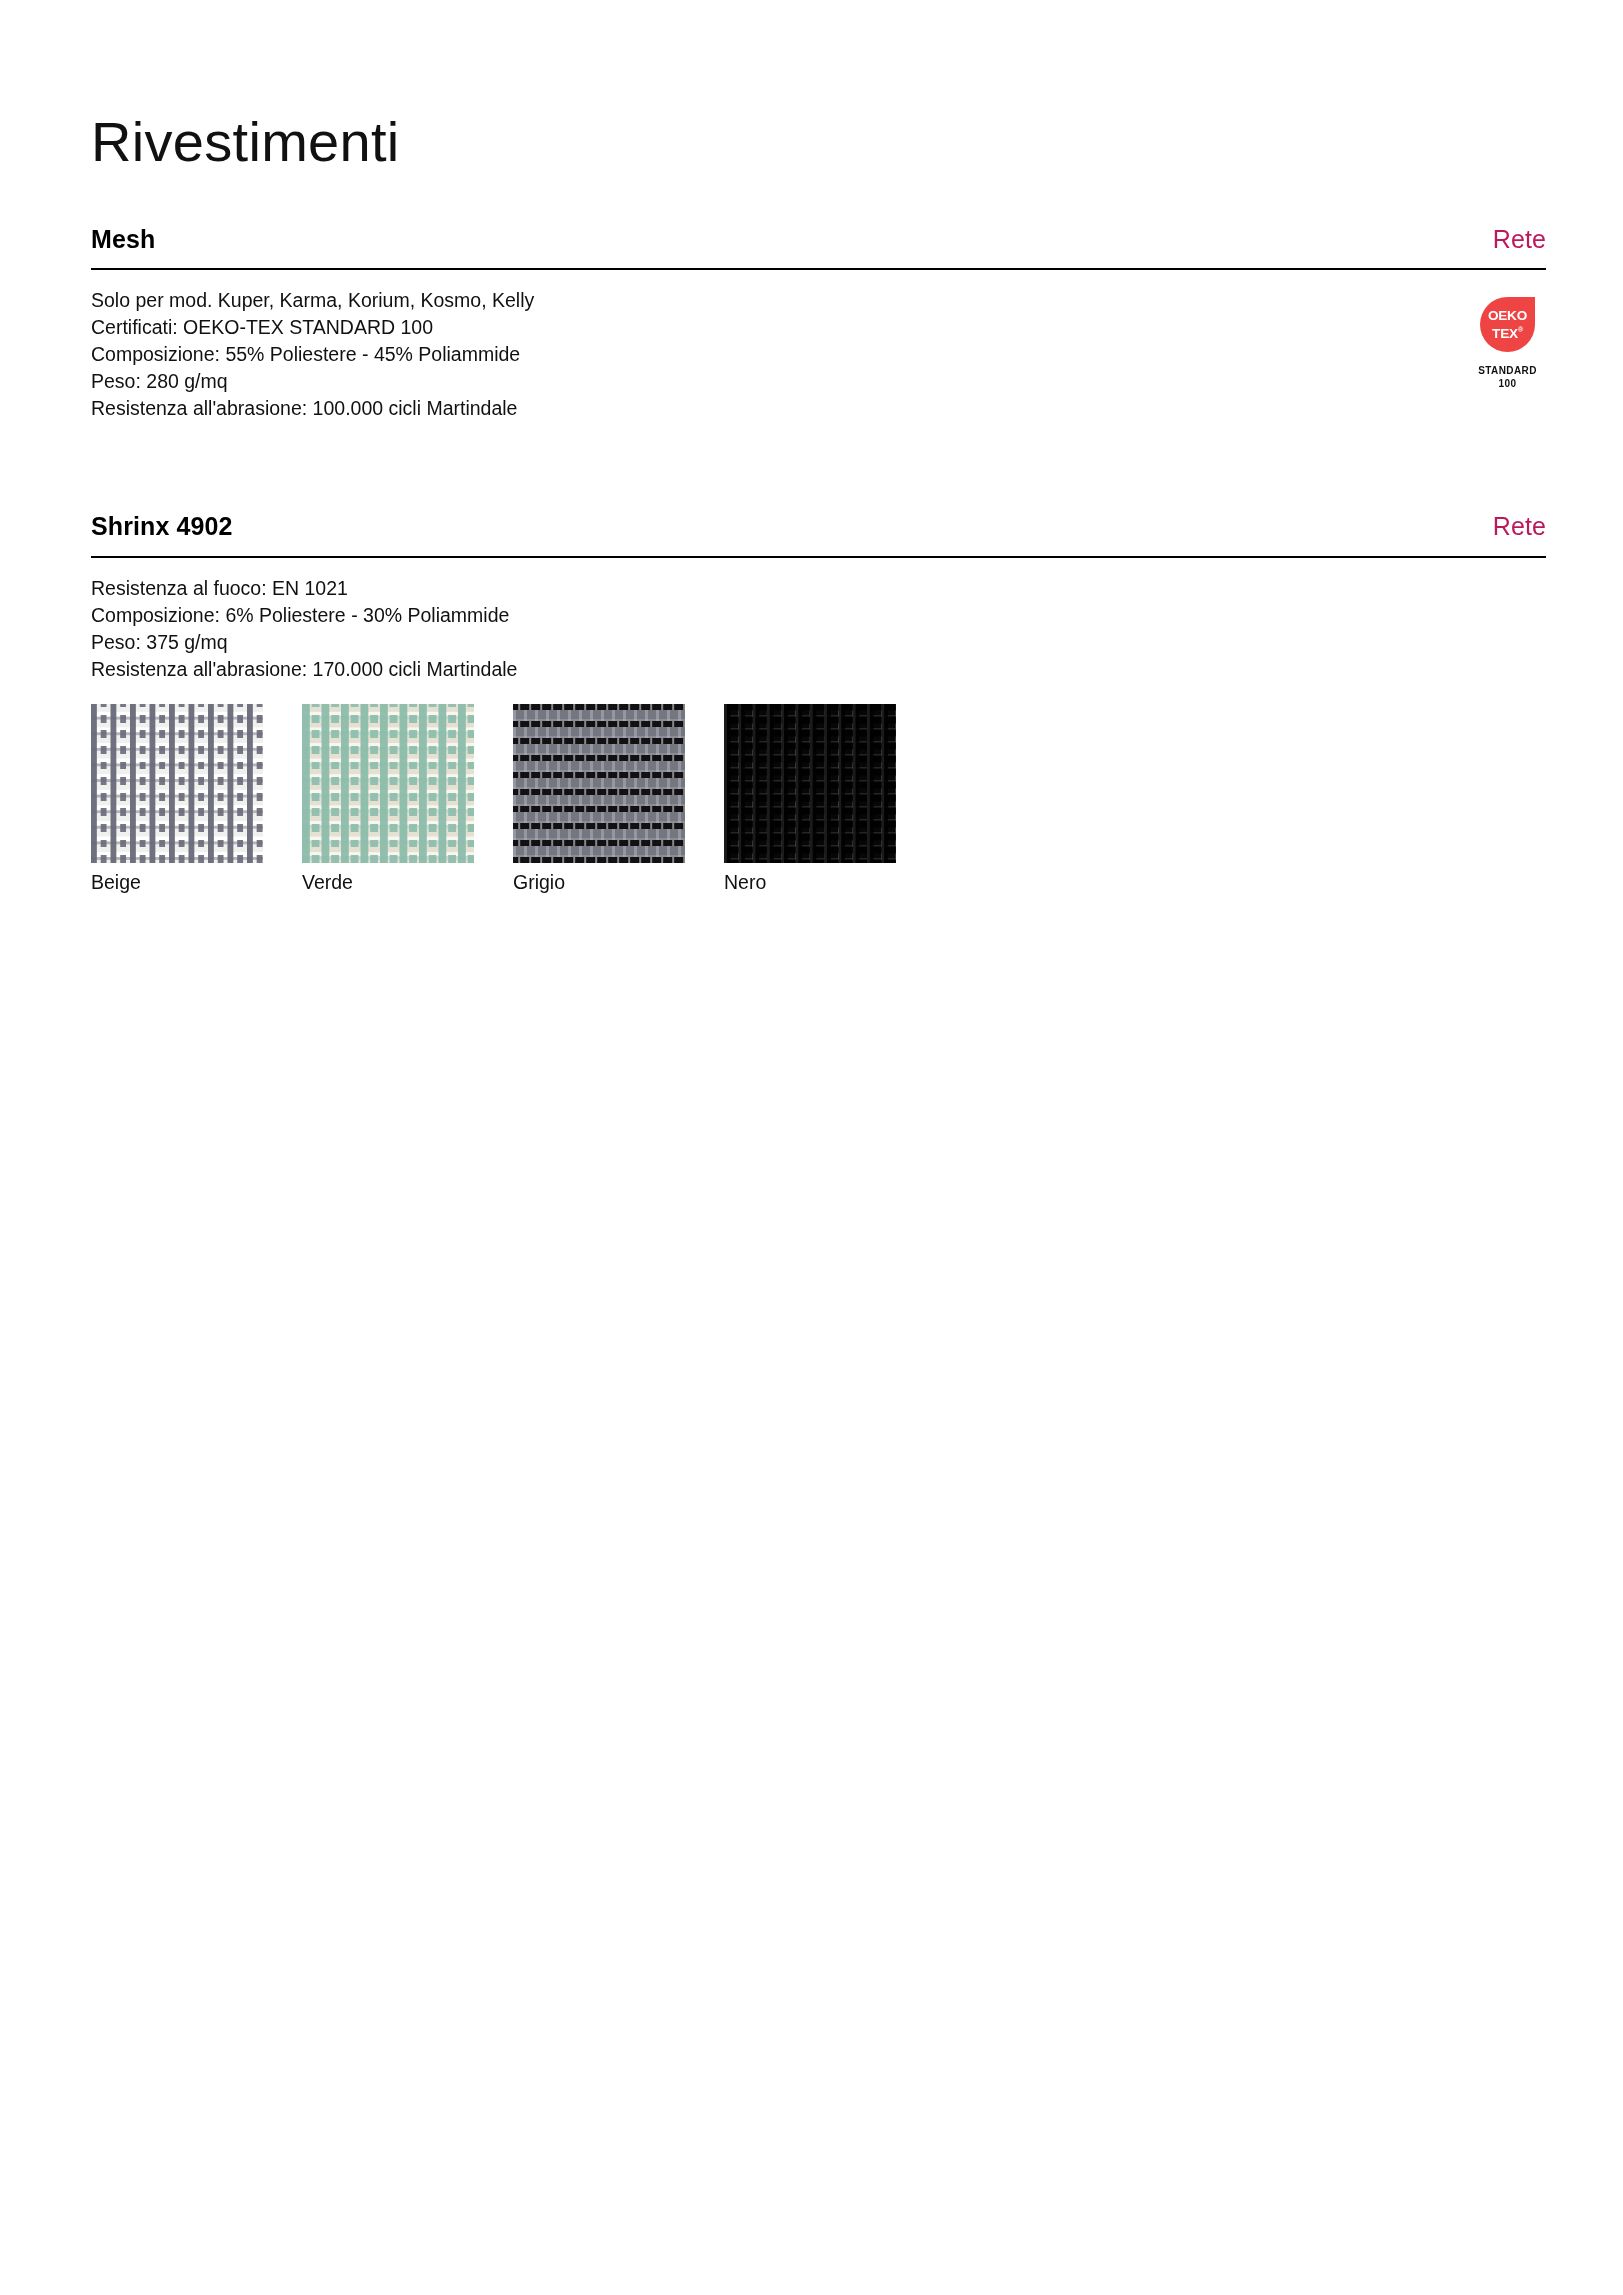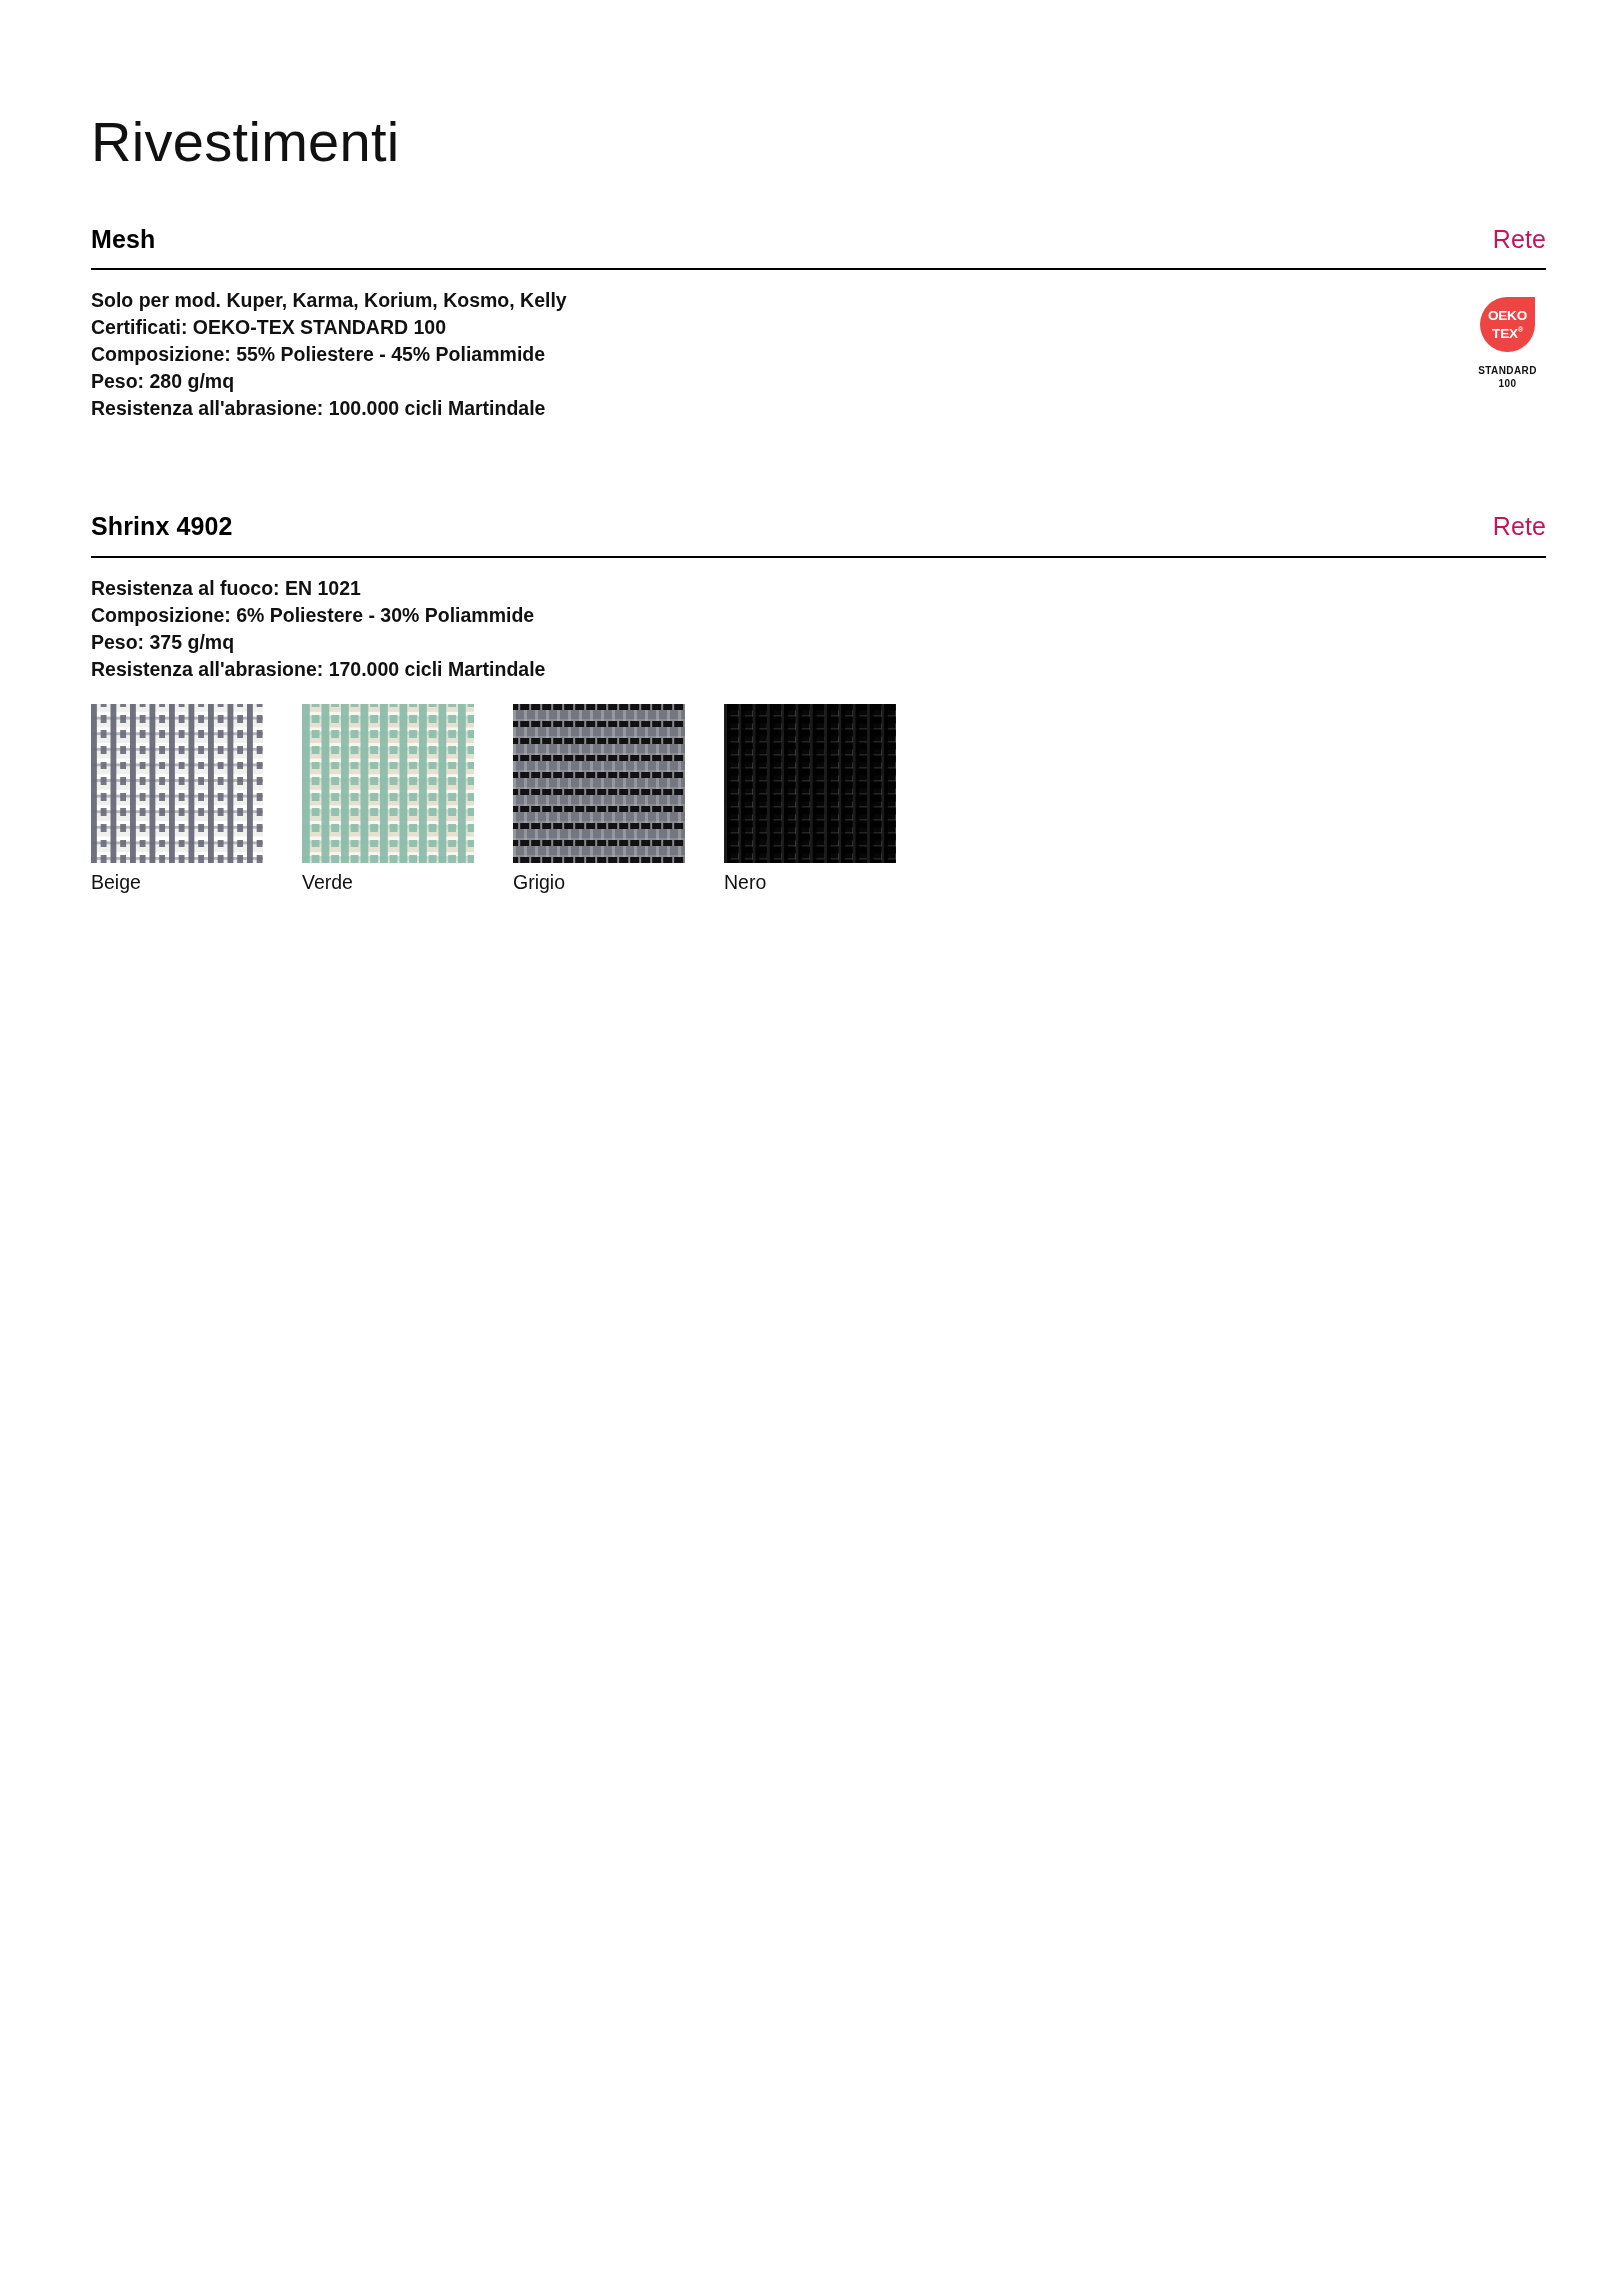--- a/index.html
+++ b/index.html
@@ -63,21 +63,21 @@
 
   
   .section-body {
     position: relative;
     padding-top: 17px;
   }
 
   .spec-list {
     list-style: none;
     font-size: 19.5px;
-    font-weight: 700;
+    font-weight: 400;
     line-height: 27px;
     color: #111111;
   }
 
   
   .oeko-badge {
     position: absolute;
     right: 0;
     top: 27px;
     width: 77px;

